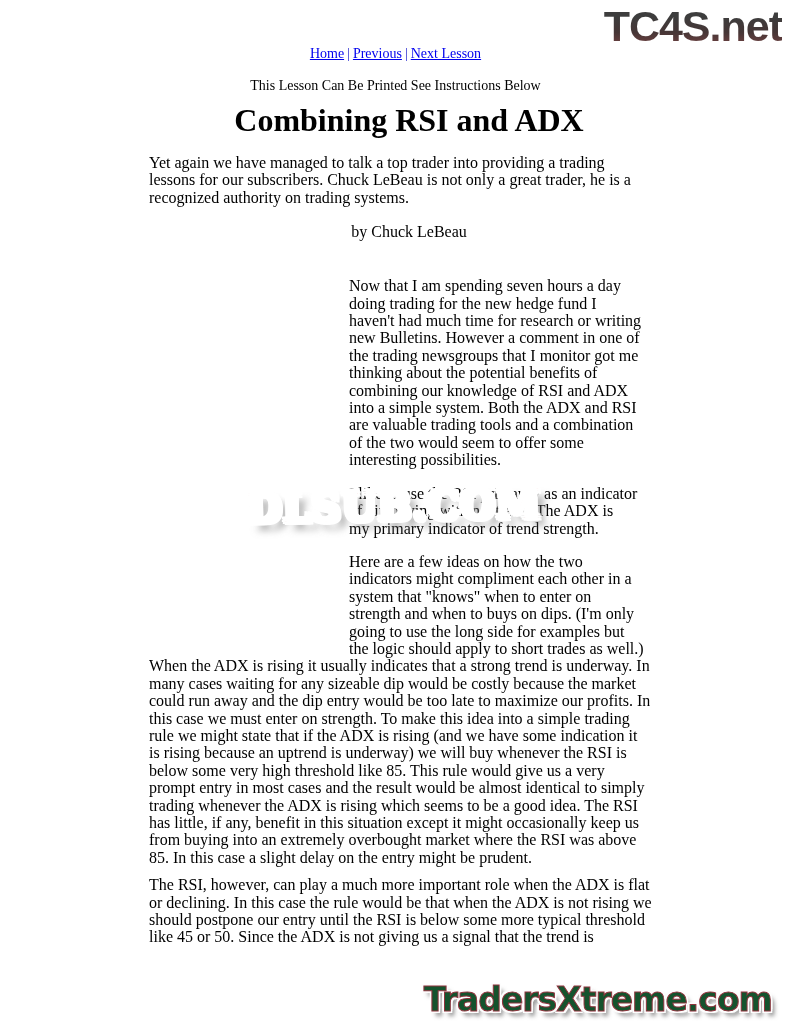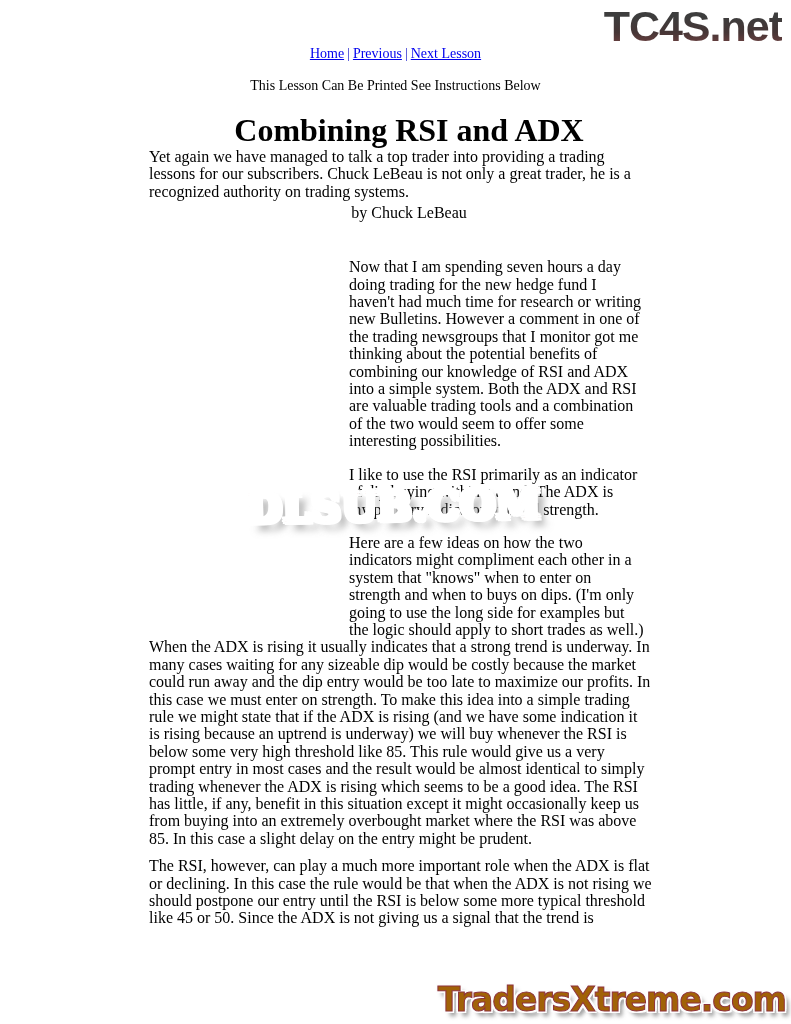--- a/index.html
+++ b/index.html
@@ -27,26 +27,26 @@
 
   
   .topnav { padding-top:46px; text-align:center; font-size:14px; }
   .topnav a { color:#0000ee; text-decoration:underline; cursor:pointer; }
   .nav-sep { color:#2222cc; padding:0 3px; }
   .notice { margin-top:16px; text-align:center; font-size:14px; color:#000; }
 
   
   .col { margin-left:149px; width:520px; }
   .col h1 {
-    margin-top:18px; text-align:center;
+    margin-top:8px; text-align:center;
     font-size:32px; font-weight:bold; line-height:36px;
   }
   .para { white-space:pre-line; line-height:17.4px; }
-  .intro { }
-  .byline { margin-top:4px; text-align:center; }
+  .intro { margin-top:16px; }
+  .byline { margin-top:17px; text-align:center; }
   blockquote { margin:36px 0 0 200px; width:332px; }
   blockquote .para + .para { margin-top:16px; }
   .main-para { margin-top:0; }
   .main-para + .main-para { margin-top:10px; }
 
   
   .watermark {
     position:absolute; left:247px; top:482px;
     transform:rotate(-1deg);
     font-family:"DejaVu Serif", serif;
@@ -58,24 +58,24 @@
     text-shadow:
       3px 0 0 #fff, -3px 0 0 #fff, 0 3px 0 #fff, 0 -3px 0 #fff,
       2px 2px 0 #fff, -2px 2px 0 #fff, 2px -2px 0 #fff, -2px -2px 0 #fff,
       3px 3px 0 #fff, -3px -3px 0 #fff,
       8px 8px 7px rgba(110,110,110,0.55);
     pointer-events:none;
   }
 
   
   .footer-logo {
-    position:absolute; top:980px; right:5px;
+    position:absolute; top:980px; right:19px;
     font-family:"DejaVu Sans", "Liberation Sans", sans-serif;
     font-weight:bold; font-size:33px; letter-spacing:-1px;
-    color:#a16207;
+    color:#14532d;
     -webkit-text-stroke:1px #8e323c;
     text-shadow:
       2px 0 0 #fdfdfd, -2px 0 0 #fdfdfd, 0 2px 0 #fdfdfd, 0 -2px 0 #fdfdfd,
       2px 2px 0 #fdfdfd, -2px 2px 0 #fdfdfd, 2px -2px 0 #fdfdfd, -2px -2px 0 #fdfdfd,
       4px 5px 4px rgba(90,90,90,0.65);
   }
 </style>
 </head>
 <body>
 

